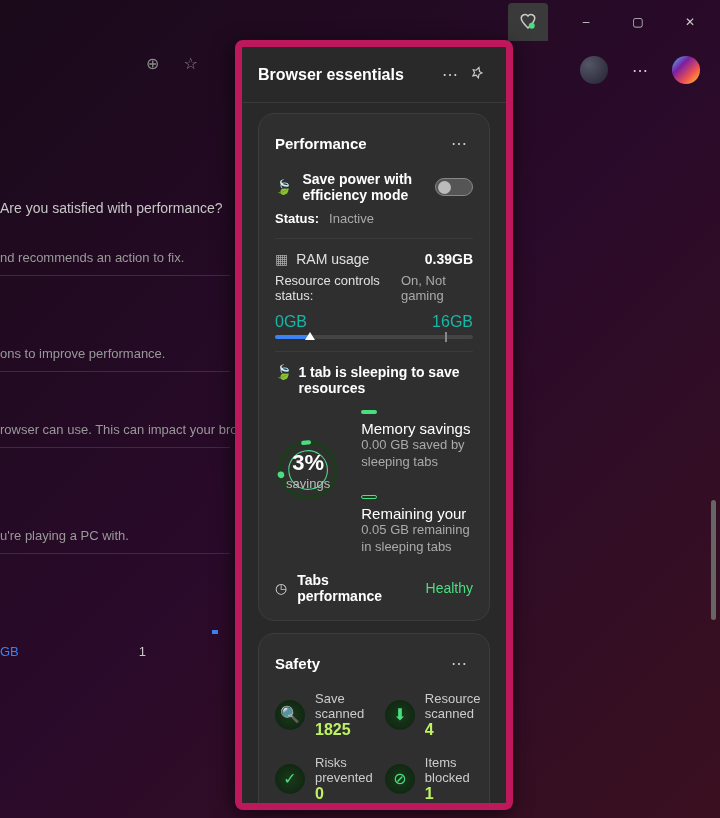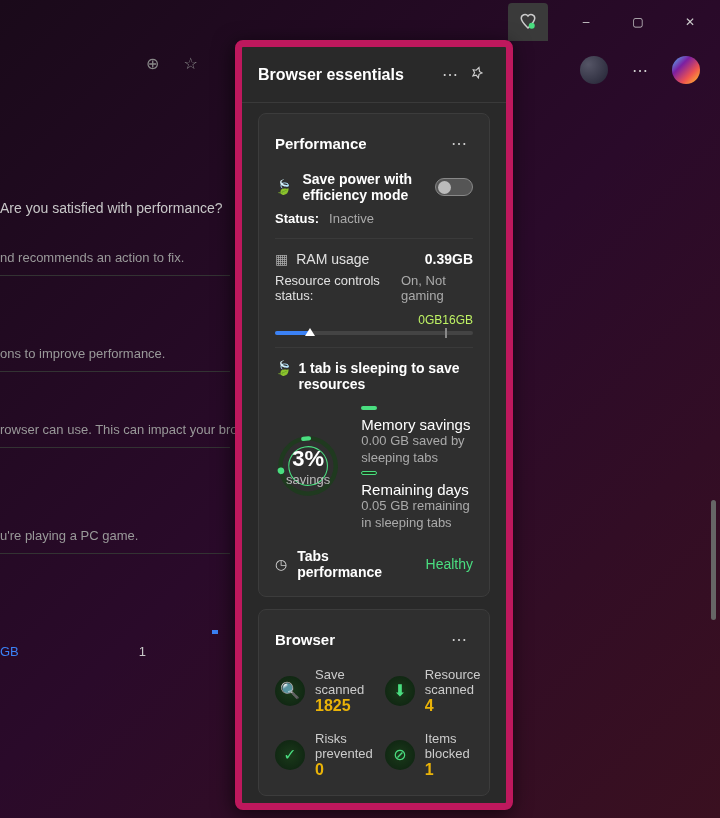--- a/index.html
+++ b/index.html
@@ -56,73 +56,73 @@
     }
     .panel-header {
       display: flex; align-items: center; padding: 14px 16px;
       border-bottom: 1px solid #3a3a3a;
     }
     .panel-title { font-size: 16px; font-weight: 600; flex: 1; color: #fff; }
     .icon-btn { color: #ccc; padding: 4px 6px; cursor: pointer; }
     .panel-body { flex: 1; overflow-y: auto; padding: 10px 16px; }
     .card {
       background: #2f2f2f; border: 1px solid #3c3c3c;
-      border-radius: 8px; padding: 16px; margin-bottom: 12px;
+      border-radius: 16px; padding: 16px; margin-bottom: 12px;
     }
     .card-head { display: flex; align-items: center; margin-bottom: 14px; }
     .card-title { font-size: 15px; font-weight: 600; flex: 1; color: #fff; }
     .row { display: flex; align-items: center; gap: 10px; margin-bottom: 8px; font-size: 14px; }
     .label-white { color: #fff; font-weight: 600; }
     .grey { color: #aaa; }
     .toggle {
       width: 38px; height: 18px; border-radius: 10px;
       background: #555; position: relative; border: 1px solid #888;
     }
     .toggle::after {
       content: ""; position: absolute; left: 2px; top: 1.5px;
       width: 13px; height: 13px; background: #bbb; border-radius: 50%;
     }
     .divider { height: 1px; background: #3a3a3a; margin: 12px 0; }
     .ram-row { display: flex; justify-content: space-between; font-size: 14px; margin-top: 4px; }
     .slider-wrap { margin-top: 10px; position: relative; }
-    .slider-labels { display: flex; justify-content: flex-end; font-size: 12px; color: #bef264; }
+    .slider-labels { display: flex; justify-content: space-between; font-size: 16px; color: #14b8a6; }
     .slider-track {
       position: relative; height: 4px; background: #444; border-radius: 2px; margin-top: 4px;
     }
     .slider-fill { position: absolute; height: 4px; background: #3b82f6; border-radius: 2px; }
     .slider-thumb {
       position: absolute; top: -3px; width: 0; height: 0;
       border-left: 5px solid transparent; border-right: 5px solid transparent;
       border-bottom: 8px solid #fff;
     }
     .slider-dash { position: absolute; right: 26px; top: -3px; height: 10px; border-left: 2px dashed #888; }
     .sleep-row { display: flex; gap: 6px; font-size: 14px; color: #fff; margin-top: 4px; }
     .gauge-area { display: flex; gap: 20px; margin-top: 14px; }
     .gauge { position: relative; width: 120px; height: 120px; }
     .gauge svg { width: 100%; height: 100%; transform: rotate(-100deg); }
     .gauge-center { position: absolute; inset: 0; display: flex; flex-direction: column; align-items: center; justify-content: center; }
     .gauge-pct { font-size: 22px; font-weight: 600; color: #fff; }
     .gauge-sub { font-size: 13px; color: #bbb; }
-    .mem-col { display: flex; flex-direction: column; gap: 4px; font-size: 13px; }
+    .mem-col { display: flex; flex-direction: column; gap: 24px; font-size: 13px; }
     .bar-mini { width: 16px; height: 4px; border-radius: 2px; margin-bottom: 6px; }
     .mem-title { color: #fff; font-size: 15px; font-weight: 500; }
     .mem-desc { color: #aaa; font-size: 13px; line-height: 1.3; }
     .tabs-perf { display: flex; align-items: center; gap: 10px; margin-top: 16px; font-size: 14px; }
     .healthy { color: #4ade80; margin-left: auto; }
     .safety-sub { font-size: 13px; color: #ccc; margin-bottom: 12px; font-weight: 600; }
     .stat-grid { display: grid; grid-template-columns: 1fr 1fr; gap: 16px 12px; }
     .stat { display: flex; align-items: center; gap: 10px; }
     .stat-icon {
       width: 30px; height: 30px; border-radius: 50%;
       background: radial-gradient(circle, #1a3a1a 0%, #0d2010 100%);
       display: flex; align-items: center; justify-content: center;
       color: #4ade80; flex-shrink: 0;
     }
     .stat-label { font-size: 13px; color: #ccc; }
-    .stat-value { font-size: 16px; font-weight: 600; color: #eab308; }
+    .stat-value { font-size: 16px; font-weight: 600; color: #bef264; }
     .vpn-title-row { display: flex; align-items: center; gap: 6px; }
     .leaf-icon { color: #4ade80; }
     .scrollbar { position: absolute; right: 4px; top: 500px; width: 5px; height: 120px; background: #666; border-radius: 3px; }
   </style>
 </head>
 <body>
 
 <div class="window-controls">
   <div class="heart-badge">
     <svg width="18" height="18" viewBox="0 0 24 24" fill="none" stroke="#ccc" stroke-width="2">
@@ -148,21 +148,21 @@
 
 <div class="bg-content">
   <div style="height:90px"></div>
   <div class="bg-line" style="text-align:right;padding-right:10px;font-size:14px;border:none">Are you satisfied with performance?</div>
   <div class="bg-line bg-small" style="margin-top:14px">nd recommends an action to fix.</div>
   <div style="height:60px"></div>
   <div class="bg-line bg-small">ons to improve performance.</div>
   <div style="height:40px"></div>
   <div class="bg-line bg-small">rowser can use. This can impact your browsing experience.</div>
   <div style="height:70px"></div>
-  <div class="bg-line bg-small">u're playing a PC game.</div>
+  <div class="bg-line bg-small">u're playing a PC with.</div>
   <div style="height:90px;position:relative">
     <div style="position:absolute;right:12px;bottom:10px;height:4px;width:6px;background:#3b82f6"></div>
   </div>
   <div style="display:flex;gap:120px;font-size:13px">
     <span style="color:#3b82f6">GB</span>
     <span>1</span>
   </div>
 </div>
 
 <div class="panel">
@@ -241,36 +241,36 @@
           </div>
         </div>
         <div class="mem-col">
           <div>
             <div class="bar-mini" style="background:#4ade80"></div>
             <div class="mem-title">Memory savings</div>
             <div class="mem-desc">0.00 GB saved by sleeping tabs</div>
           </div>
           <div>
             <div class="bar-mini" style="background:#1f3a1f;border:1px solid #4ade80"></div>
-            <div class="mem-title">Remaining days</div>
+            <div class="mem-title">Remaining your</div>
             <div class="mem-desc">0.05 GB remaining in sleeping tabs</div>
           </div>
         </div>
       </div>
 
       <div class="tabs-perf">
         <span style="color:#ccc">◷</span>
         <span class="label-white">Tabs performance</span>
         <span class="healthy">Healthy</span>
       </div>
     </div>
 
     <div class="card">
       <div class="card-head">
-        <span class="card-title">Browser</span>
+        <span class="card-title">Safety</span>
         <span class="icon-btn">⋯</span>
       </div>
       <div class="stat-grid">
         <div class="stat">
           <div class="stat-icon">🔍</div>
           <div>
             <div class="stat-label">Save scanned</div>
             <div class="stat-value">1825</div>
           </div>
         </div>

